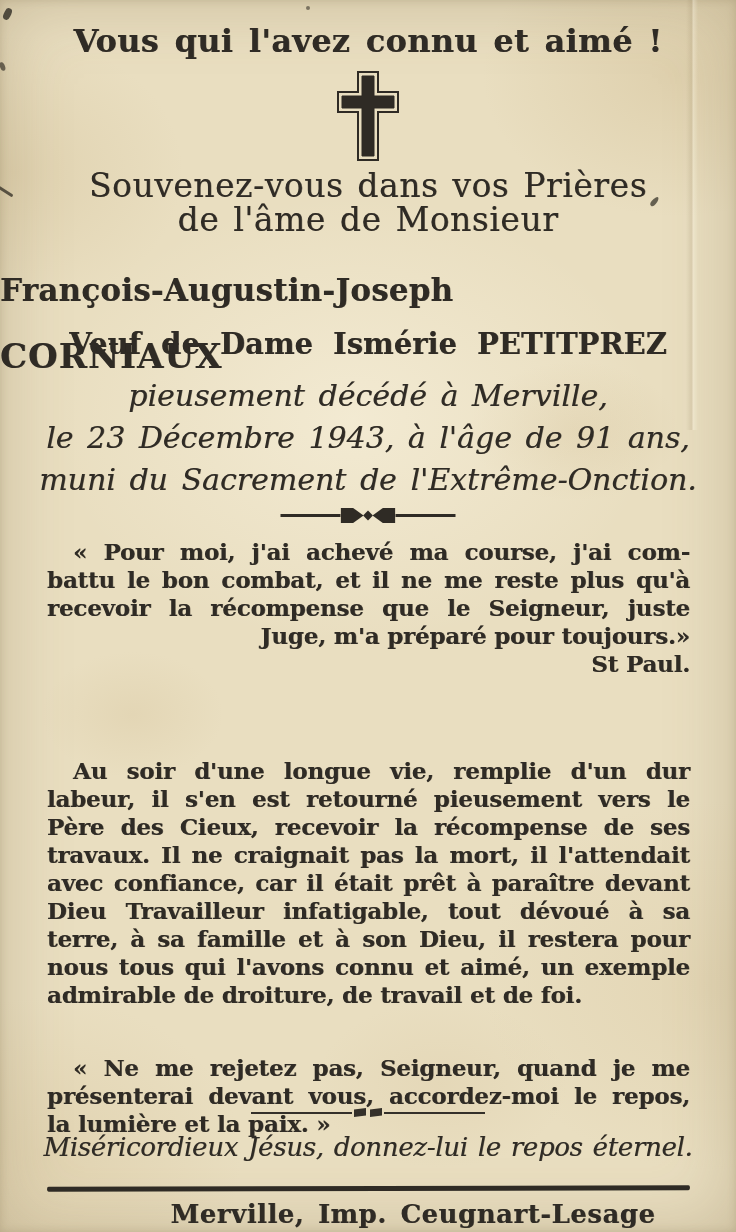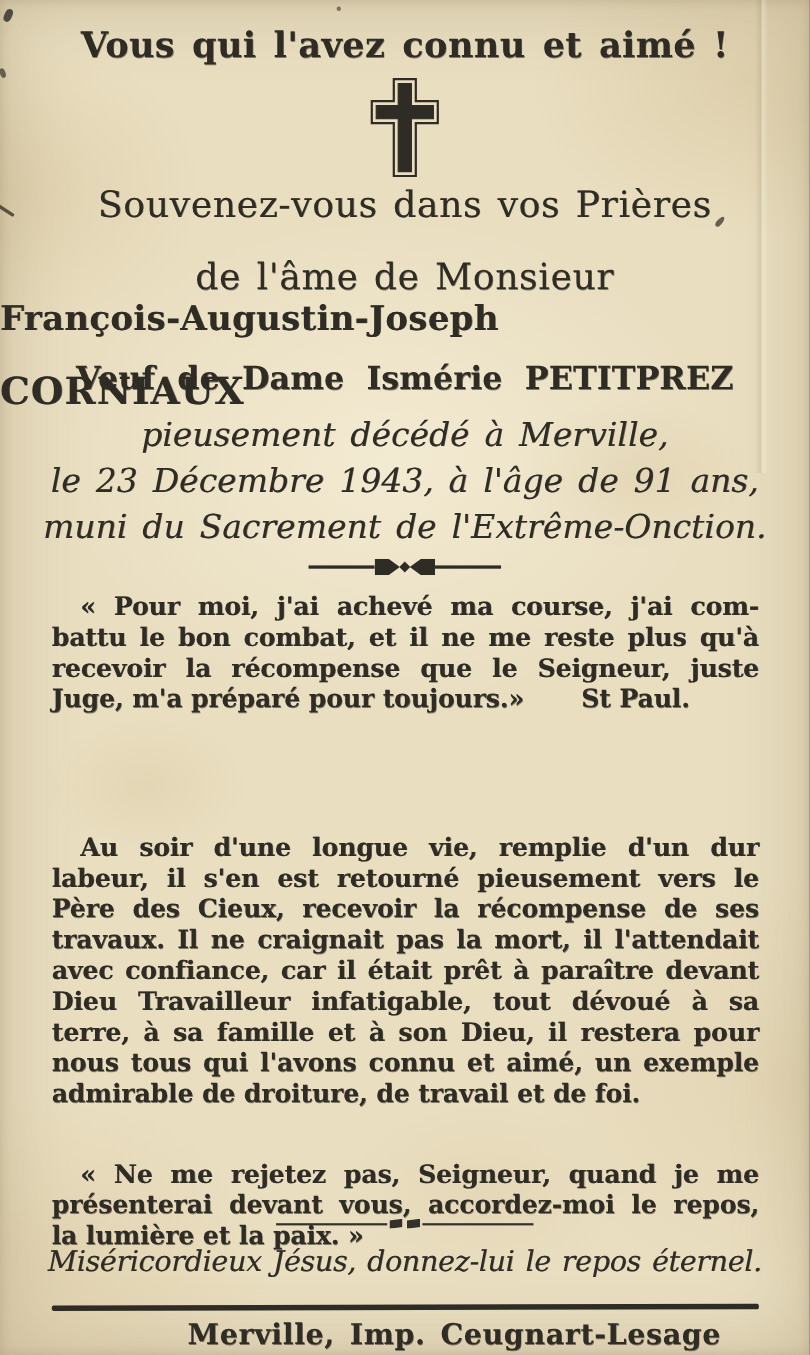--- a/index.html
+++ b/index.html
@@ -27,21 +27,21 @@
   .ink { text-shadow:0.5px 0.4px 0.6px rgba(43,38,30,0.55); }
 
   
   .appeal { top:22px; left:0; width:100%; text-align:center;
             font-weight:bold; font-size:32px; word-spacing:4px; letter-spacing:0.3px; }
 
   .cross-wrap { top:70px; left:50%; transform:translateX(-50%); width:66px; height:92px; }
 
   .remember { left:0; width:100%; text-align:center; font-size:33px; letter-spacing:0.5px; word-spacing:3px; }
   .rem1 { top:166px; }
-  .rem2 { top:232px; }
+  .rem2 { top:200px; }
 
   
   .name-line { top:272px; left:0; width:100%; display:flex; justify-content:center;
                align-items:baseline; gap:28px; font-weight:bold;flex-direction:column; }
   .given   { font-size:31px; letter-spacing:0.2px; }
   .surname { font-size:34px; letter-spacing:1px; }
   .widower { top:327px; left:0; width:100%; text-align:center;
              font-weight:bold; font-size:29px; word-spacing:10px; }
 
   
@@ -67,21 +67,21 @@
   .d2-block { width:12px; height:9px; background:#34302a; margin:0 2px;
               clip-path:polygon(0 18%,100% 0,100% 82%,0 100%); }
 
   
   .para { left:47px; width:643px; font-weight:bold; font-size:23px;
           line-height:28px; letter-spacing:-0.2px; }
   .p1 { top:538px; } .p2 { top:664px; } .p3 { top:757px; } .p4 { top:1054px; }
   .jline { text-align:justify; text-align-last:justify; }
   .indent { text-indent:26px; }
   .lastline { text-align:left; }
-  .attr-row { display:flex; align-items:flex-end; }
+  .attr-row { display:flex; align-items:flex-end;flex-direction:column; }
   .attr { margin-left:52px; }
 
   
   .prayer { top:1132px; left:24px; width:688px; text-align:center;
             font-style:italic; font-size:26px; word-spacing:2px; letter-spacing:-0.3px; }
   .rule { top:1186px; left:47px; width:643px; height:5px; background:#2f2b25;
           border-radius:2px/3px; transform:rotate(-0.15deg); }
   .imprint { top:1199px; left:0; width:100%; text-align:center;
              font-weight:bold; font-size:26px; word-spacing:4px; letter-spacing:0.5px;padding-left:45px; }
 

